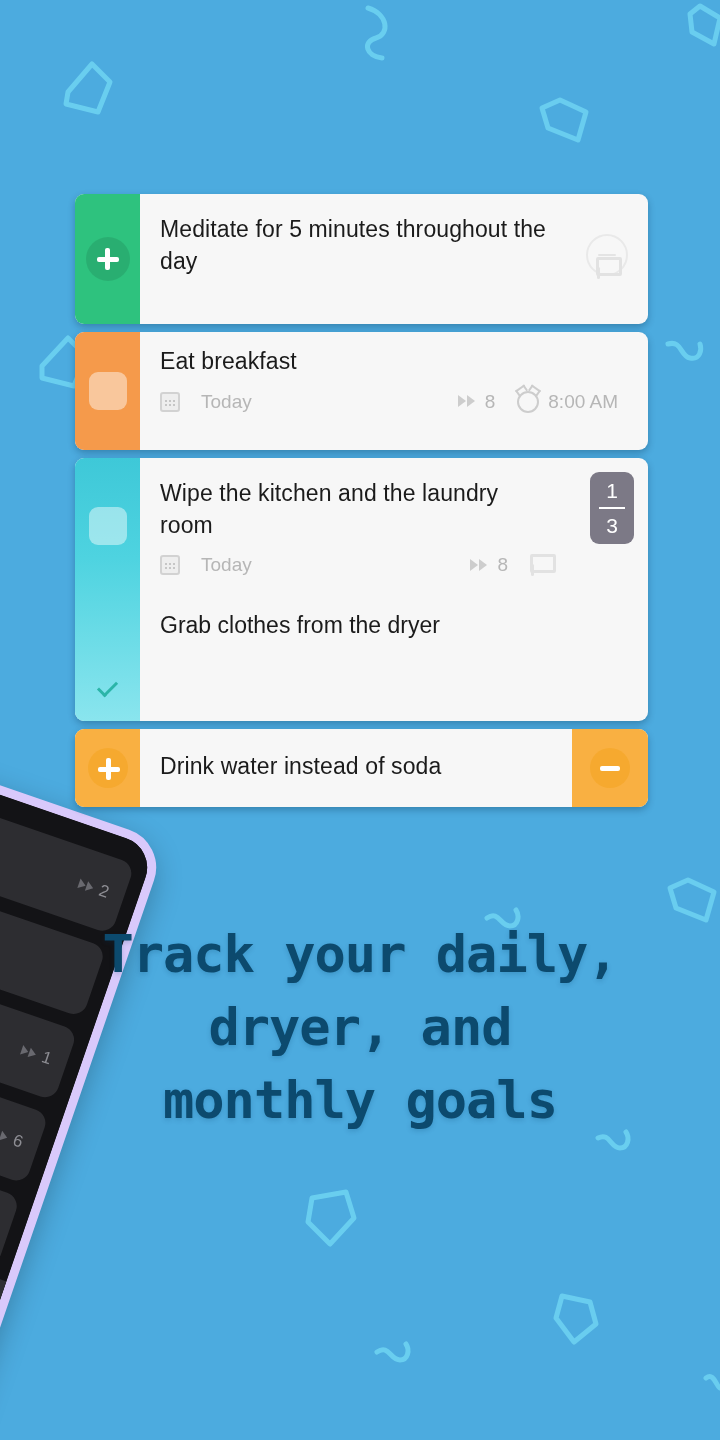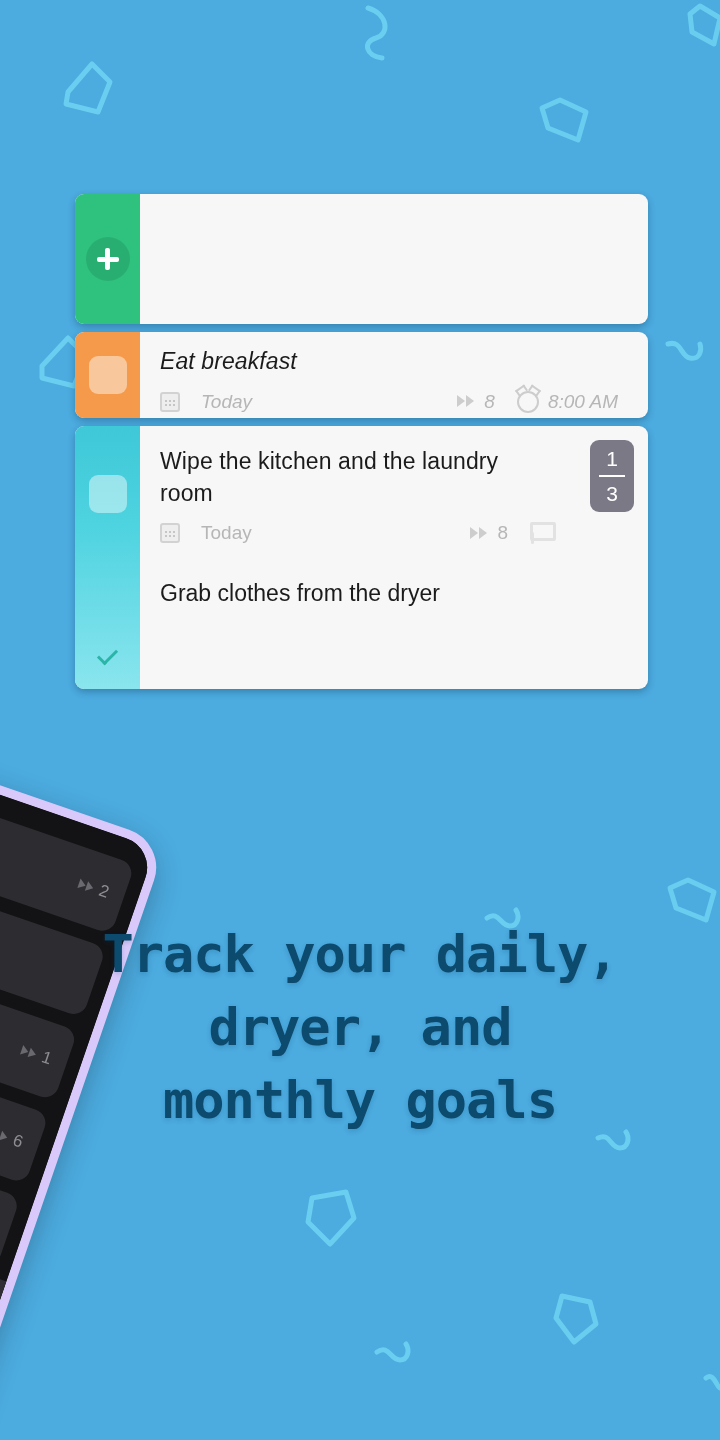--- a/index.html
+++ b/index.html
@@ -197,23 +197,30 @@
 </div>
 
 <div class="cards">
 
   <div class="card" style="height:130px;">
     <div class="strip" style="background:#2ec27e">
       <div class="strip-icon-circle">
         <span class="plus"></span>
       </div>
     </div>
-  </div>
-
-  <div class="card" style="height:86px;font-style:italic;">
+    <div class="body">
+      <div class="title">Meditate for 5 minutes throughout the day</div>
+      <div class="circ-minus">
+          <i></i>
+        </div>
+      <div class="corner-flag ico-flag"></div>
+    </div>
+  </div>
+
+  <div class="card" style="height:118px;">
     <div class="strip" style="background:#f59a4b">
       <div class="chk-box"></div>
     </div>
     <div class="body" style="padding-top:14px">
       <div class="title">Eat breakfast</div>
       <div class="meta">
         <span class="left">
           <span class="ico-cal"></span>
           <span>Today</span>
         </span>
@@ -272,20 +279,36 @@
     <div class="sub-row">
       <div class="sub-strip">
         <div class="chk-box">
           <span class="tick"></span>
         </div>
       </div>
     </div>
 
   </div>
 
+  <div class="card" style="height:78px;">
+    <div class="strip" style="background:#f9b042">
+      <div class="strip-icon-circle" style="width:40px;height:40px;background:#f6a92f">
+        <span class="plus" style="width:20px;height:20px"></span>
+      </div>
+    </div>
+    <div style="position:absolute;right:0;top:0;bottom:0;width:76px;background:#f9b042;
+                display:flex;align-items:center;justify-content:center;">
+      <div class="strip-icon-circle" style="width:40px;height:40px;background:#f6a92f">
+        <span class="minus-bar"></span>
+      </div>
+    </div>
+    <div class="body" style="padding-top:22px;margin-right:76px;">
+      <div class="title" style="padding-right:0">Drink water instead of soda</div>
+    </div>
+  </div>
 
 </div>
 
 <div class="headline">
   <div>Track your daily,</div>
   <div>dryer, and</div>
   <div>monthly goals</div>
 </div>
 
 </body></html>

